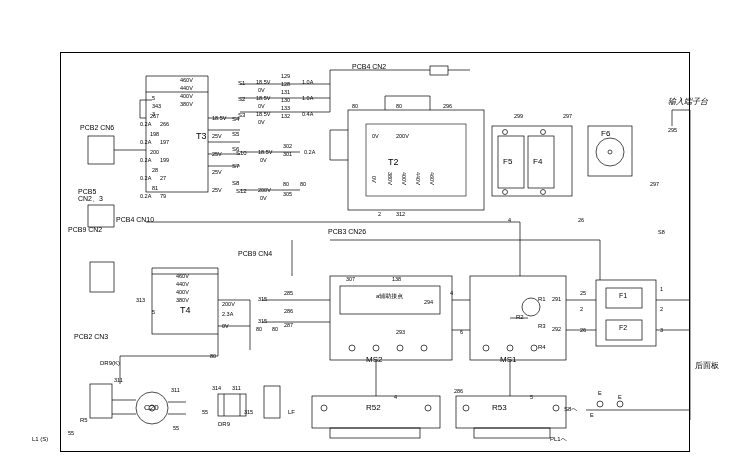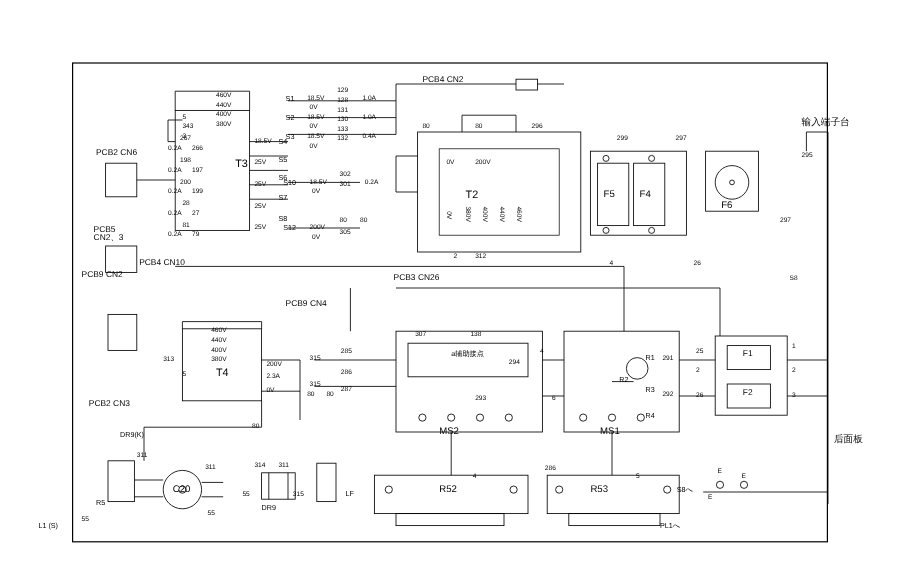--- a/index.html
+++ b/index.html
@@ -161,21 +161,21 @@
       <line x1="656" y1="300" x2="690" y2="300"></line>
       <line x1="656" y1="330" x2="690" y2="330"></line>
       <line x1="376" y1="360" x2="376" y2="396"></line>
       <line x1="510" y1="360" x2="510" y2="396"></line>
       <line x1="586" y1="410" x2="690" y2="410"></line>
       <circle cx="600" cy="404" r="3"></circle>
       <circle cx="620" cy="404" r="3"></circle>
     </g>
   </svg>
 
-  <div class="lbl s8" style="left:668px;top:98px;">输入端子台</div>
+  <div class="lbl s8" style="left:668px;top:98px;font-style:italic;">输入端子台</div>
   <div class="lbl s8" style="left:695px;top:362px;">后面板</div>
 
   <div class="lbl s7" style="left:80px;top:124px;">PCB2  CN6</div>
   <div class="lbl s7" style="left:78px;top:188px;white-space:pre;">PCB5
 CN2、3</div>
   <div class="lbl s7" style="left:116px;top:216px;">PCB4  CN10</div>
   <div class="lbl s7" style="left:68px;top:226px;">PCB9  CN2</div>
   <div class="lbl s7" style="left:328px;top:228px;">PCB3  CN26</div>
   <div class="lbl s7" style="left:352px;top:63px;">PCB4  CN2</div>
   <div class="lbl s7" style="left:238px;top:250px;">PCB9  CN4</div>
@@ -274,21 +274,21 @@
   <div class="lbl s5" style="left:176px;top:290px;">400V</div>
   <div class="lbl s5" style="left:176px;top:298px;">380V</div>
   <div class="lbl s5" style="left:136px;top:298px;">313</div>
   <div class="lbl s5" style="left:152px;top:310px;">5</div>
   <div class="lbl s5" style="left:222px;top:302px;">200V</div>
   <div class="lbl s5" style="left:222px;top:312px;">2.3A</div>
   <div class="lbl s5" style="left:222px;top:324px;">0V</div>
 
   <div class="lbl s8" style="left:503px;top:158px;">F5</div>
   <div class="lbl s8" style="left:533px;top:158px;">F4</div>
-  <div class="lbl s8" style="left:601px;top:130px;margin-top:37px;">F6</div>
+  <div class="lbl s8" style="left:601px;top:130px;">F6</div>
   <div class="lbl s7" style="left:619px;top:292px;">F1</div>
   <div class="lbl s7" style="left:619px;top:324px;">F2</div>
 
   <div class="lbl s8" style="left:366px;top:356px;">MS2</div>
   <div class="lbl s8" style="left:500px;top:356px;">MS1</div>
   <div class="lbl s8" style="left:366px;top:404px;">R52</div>
   <div class="lbl s8" style="left:492px;top:404px;">R53</div>
   <div class="lbl s8" style="left:144px;top:404px;">C20</div>
   <div class="lbl s6" style="left:538px;top:296px;">R1</div>
   <div class="lbl s6" style="left:516px;top:314px;">R2</div>

